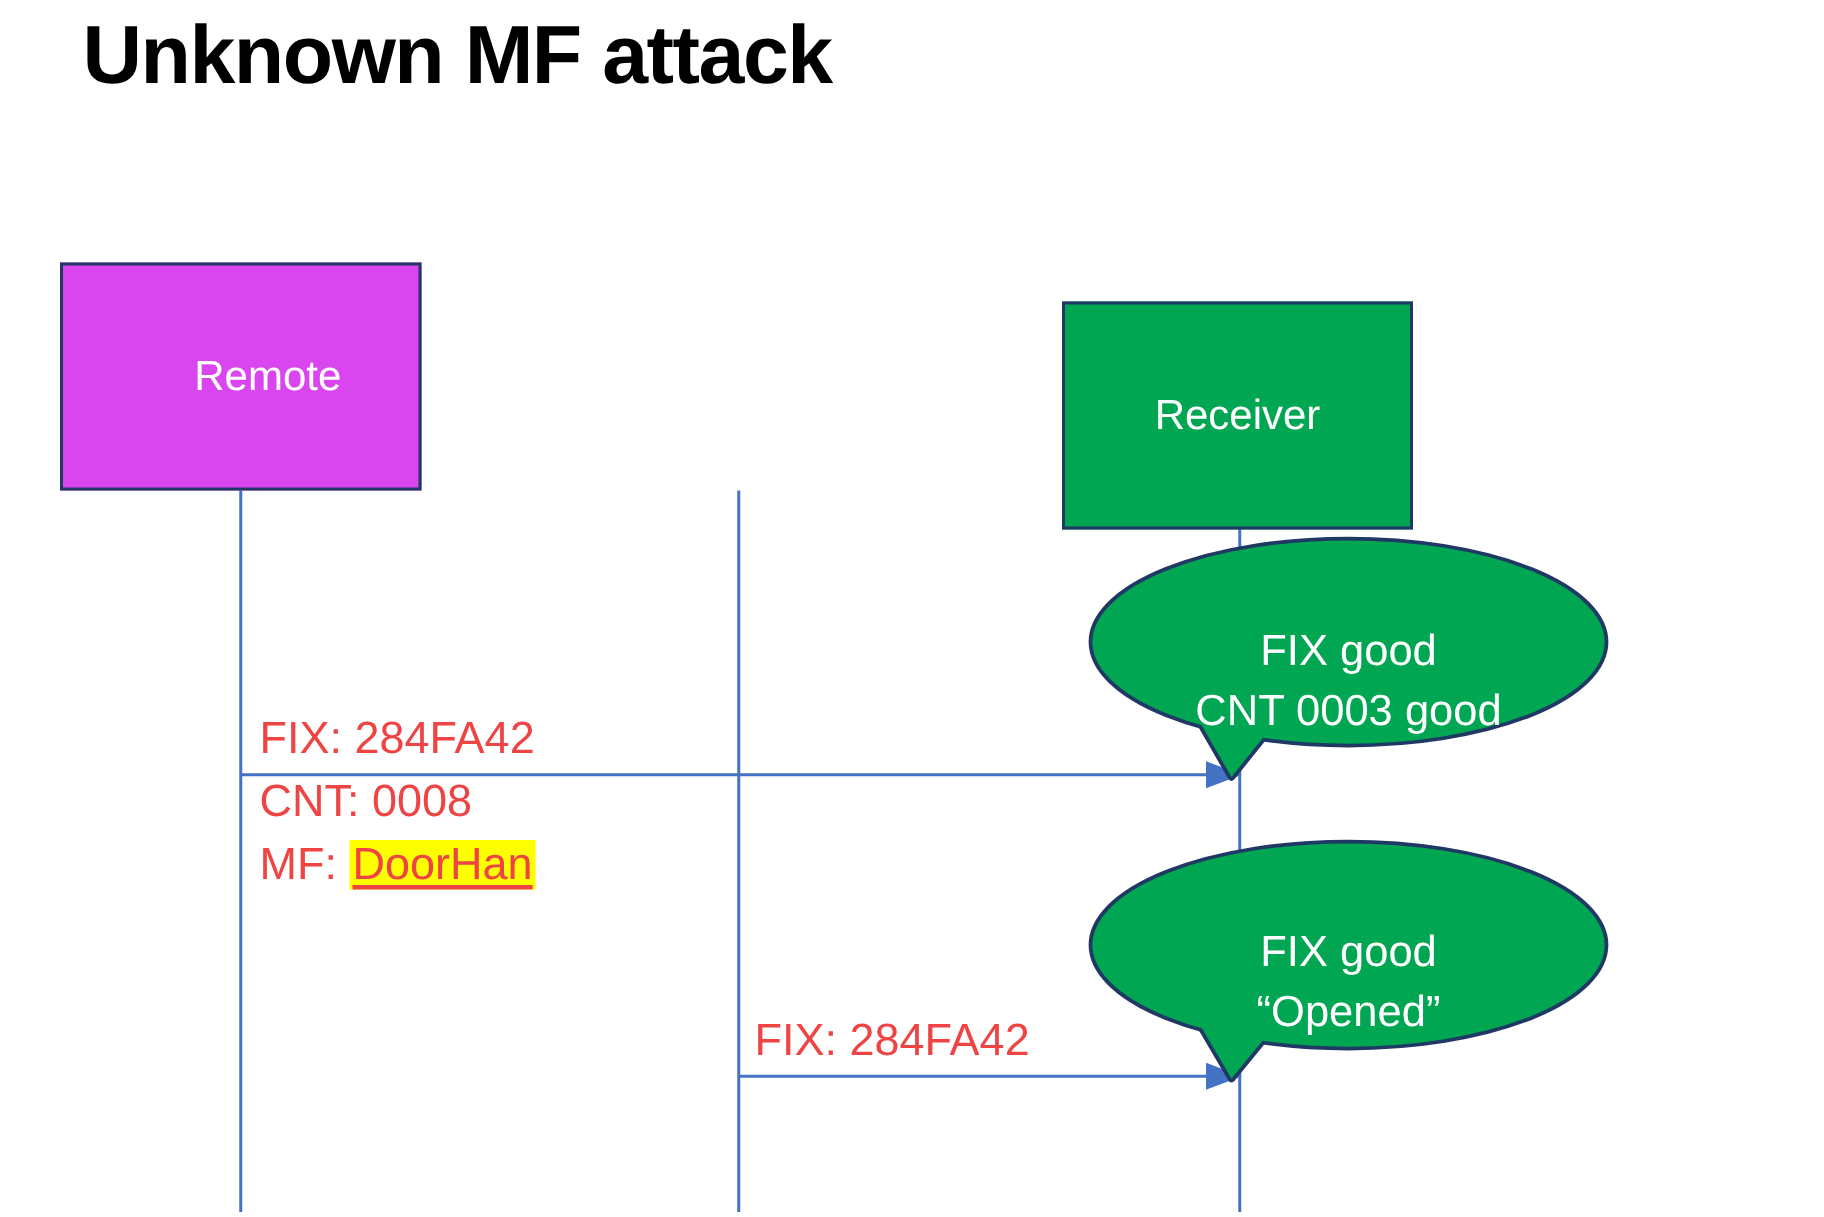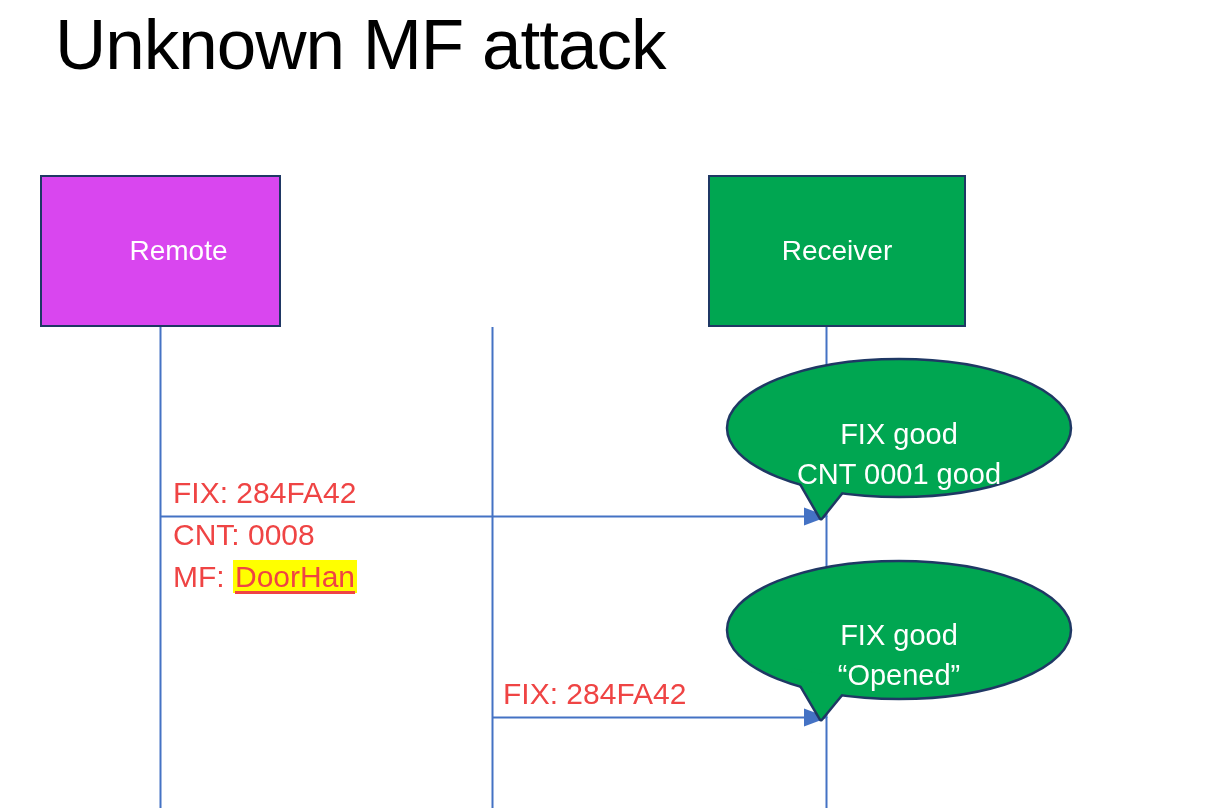--- a/index.html
+++ b/index.html
@@ -2,32 +2,32 @@
 <html><head>
 <meta charset="utf-8">
 <style>
   html,body{margin:0;padding:0;background:#fff;}
   .slide{
     position:relative;width:1216px;height:811px;background:#ffffff;
     font-family:"Liberation Sans",sans-serif;overflow:hidden;
   }
   .slide-title{
     position:absolute;left:55px;top:4px;margin:0;
-    font-size:71px;font-weight:400;letter-spacing:-1px;color:#000;
+    font-size:55px;font-weight:700;letter-spacing:-1px;color:#000;
     font-family:"Liberation Sans",sans-serif;white-space:nowrap;
   }
   .actor{
     position:absolute;top:175px;height:152px;
     border:2.5px solid #1F3864;box-sizing:border-box;
     display:flex;align-items:center;justify-content:center;
     color:#ffffff;font-size:28px;z-index:2;
   }
   .actor-remote{left:40px;width:241px;background:#d946ef;padding-left:36px;}
   .actor-flipper{left:373px;width:241px;background:#ED7D31;}
-  .actor-receiver{left:708px;width:258px;background:#00A651;}
+  .actor-receiver{left:708px;width:234px;background:#00A651;margin-top:26px;}
   .overlay{position:absolute;left:0;top:0;z-index:1;}
   .msg-labels{
     position:absolute;z-index:3;color:#ef4444;font-size:30px;line-height:42px;
     white-space:nowrap;
   }
   .msg-labels-1{left:173px;top:472px;}
   .msg-labels-2{left:503px;top:673px;}
   .hl{background:#FFFF00;padding:0 2px;}
   .sq{
     text-decoration-line:underline;
@@ -90,21 +90,21 @@
     <div><span>CNT: 0008</span></div>
     <div><span>MF: </span><span class="hl sq">DoorHan</span></div>
   </div>
 
   <div class="msg-labels msg-labels-2">
     <div><span>FIX: 284FA42</span></div>
   </div>
 
   <div class="callout-text callout-text-1">
     <div>FIX good</div>
-    <div>CNT 0001 good</div>
+    <div>CNT 0003 good</div>
     <div>“Opened”</div>
   </div>
 
   <div class="callout-text callout-text-2">
     <div>FIX good</div>
     <div>“Opened”</div>
   </div>
 
 </div>
 

